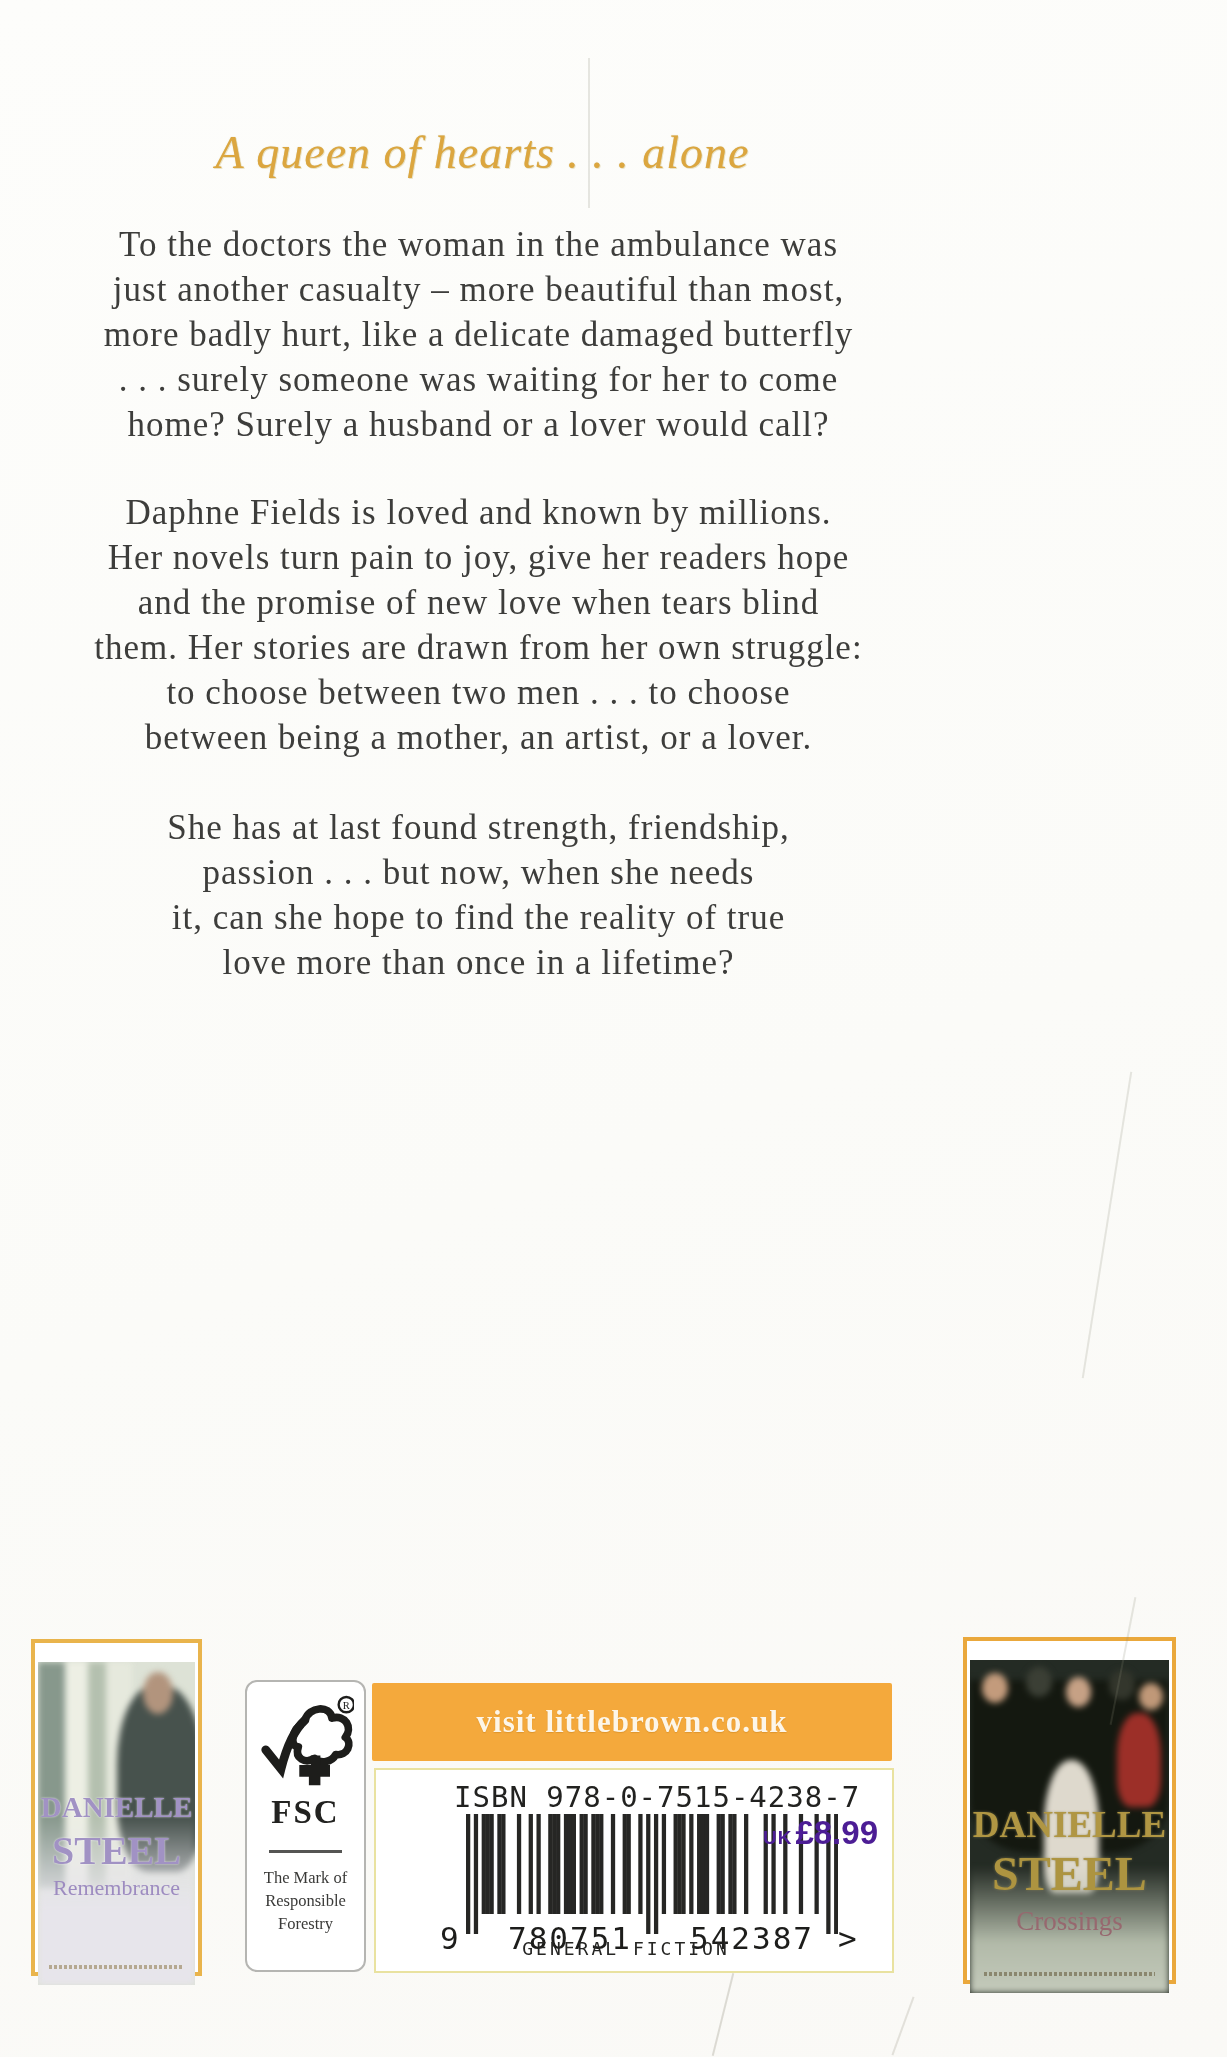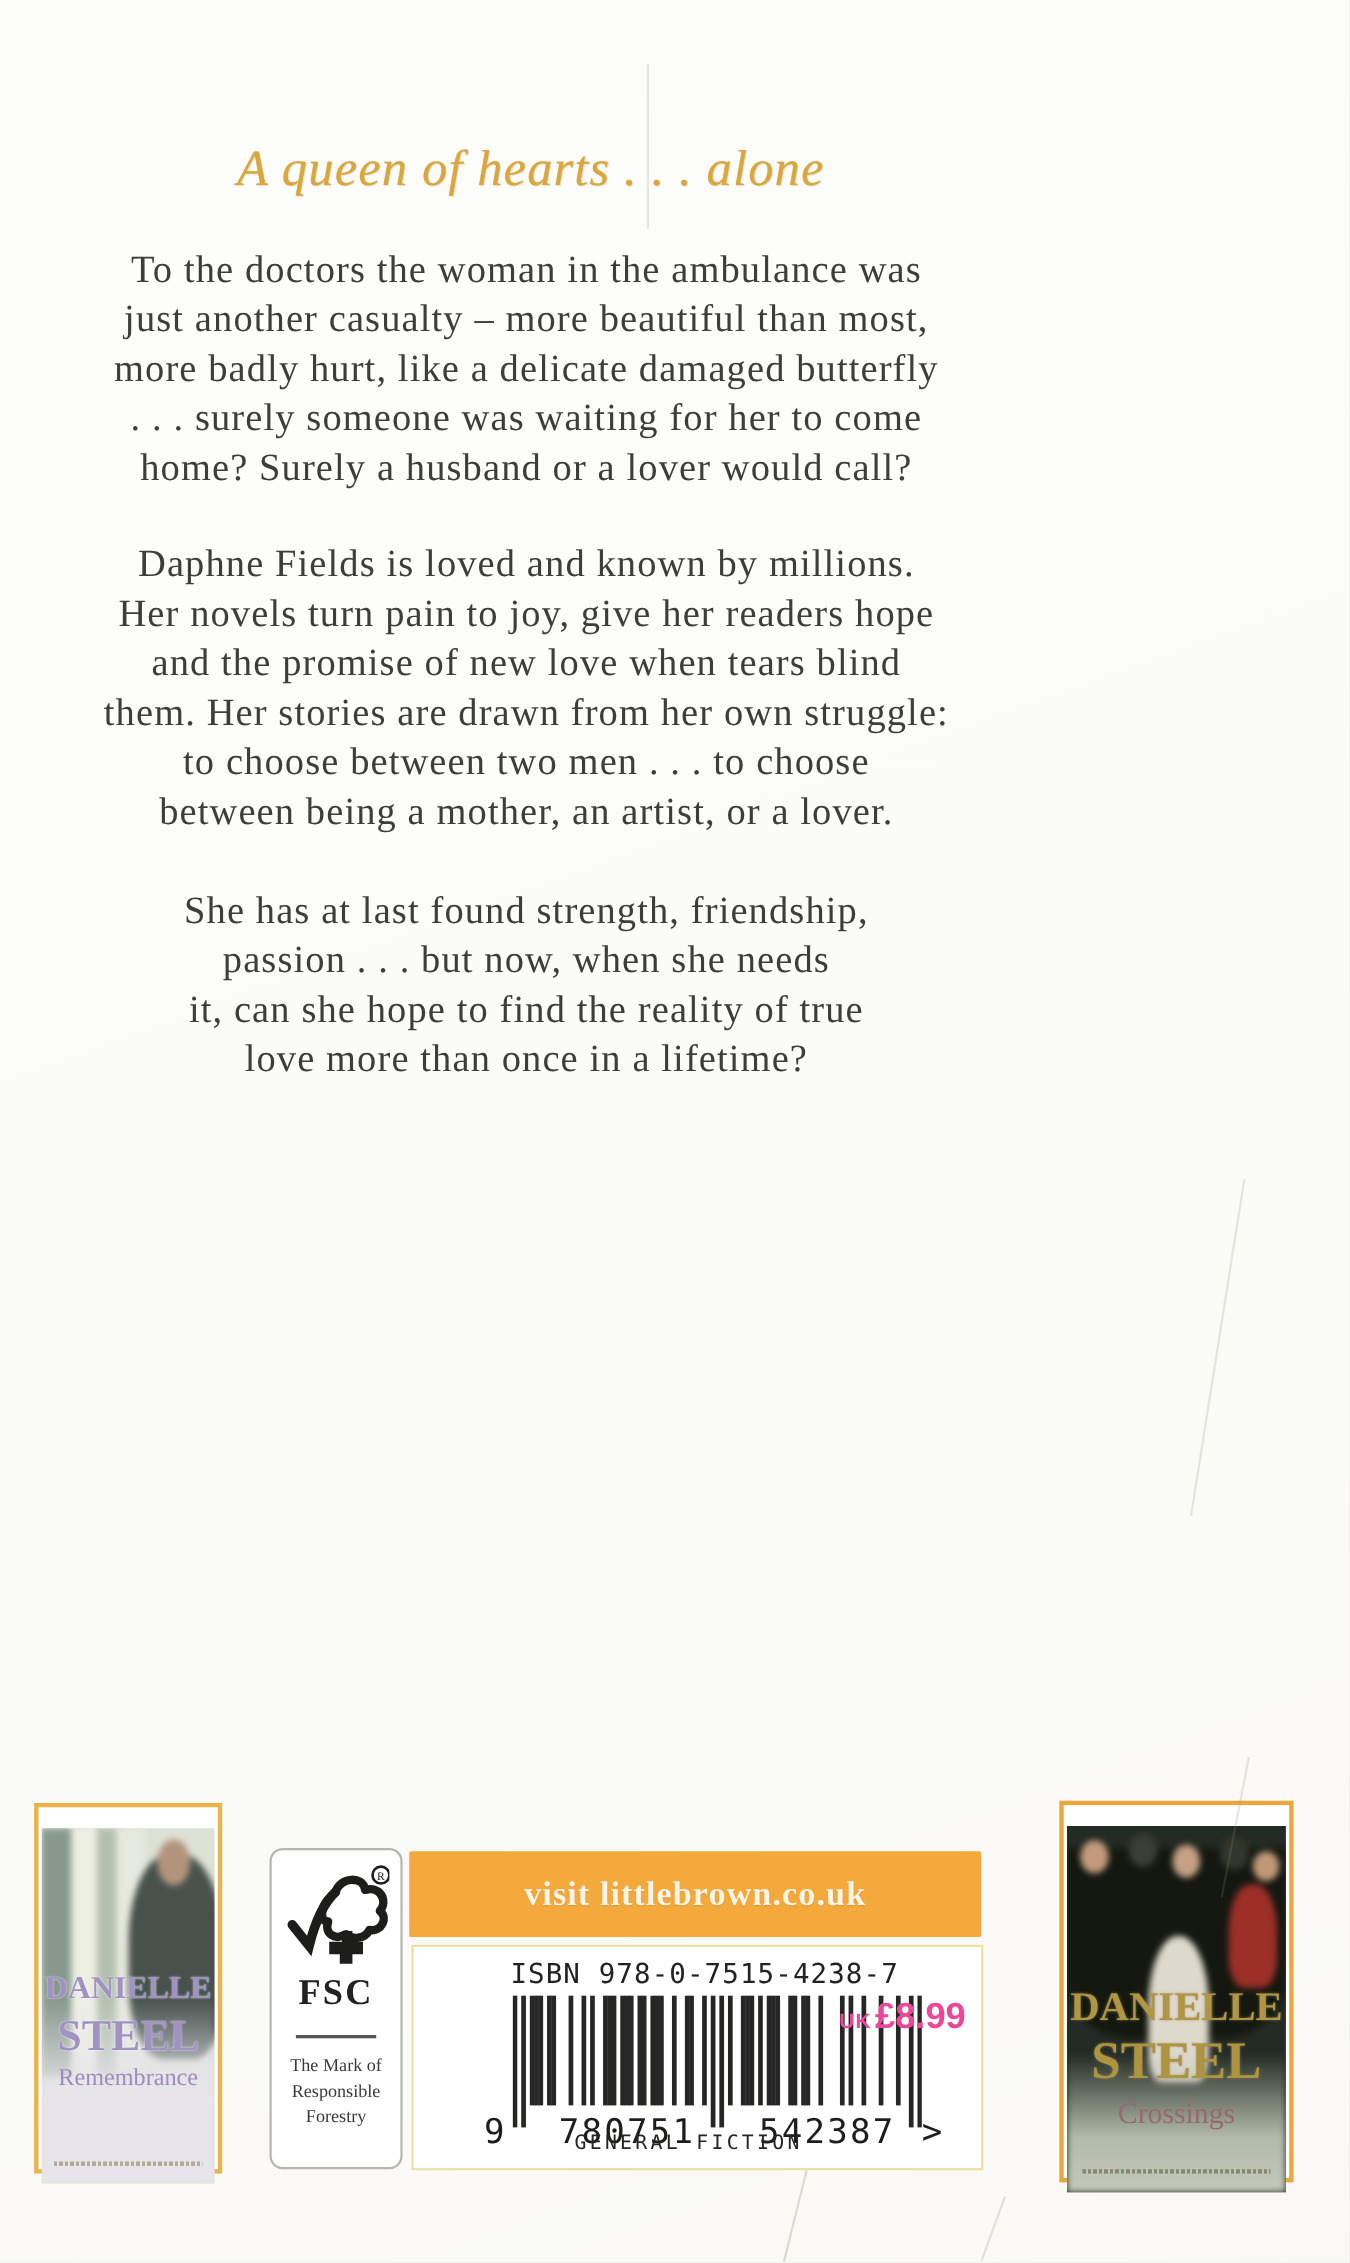--- a/index.html
+++ b/index.html
@@ -34,37 +34,37 @@
     background:#f4a93c; border-radius:2px;
     display:flex; align-items:center; justify-content:center;
     font-size:31px; font-weight:bold; letter-spacing:1px; color:#fdf6e8;
     text-shadow:0 1px 1px rgba(190,120,20,.4);
   }
   .barcode-box{
     position:absolute; left:374px; top:1768px; width:520px; height:205px;
     background:#ffffff; border:2px solid #e9e2a0; box-sizing:border-box;
   }
   .isbn-line{
-    position:absolute; left:88px; top:10px;
-    font-family:"DejaVu Sans Mono", monospace; font-size:25px; letter-spacing:1px;
+    position:absolute; left:78px; top:10px;
+    font-family:"DejaVu Sans Mono", monospace; font-size:29px; letter-spacing:1px;
     color:#222220;
   }
   .barcode{position:absolute; left:66px; top:44px; width:372px; height:150px;}
   .barcode svg{position:absolute; left:24px; top:0;}
   .bc-digit{
     position:absolute; font-family:"DejaVu Sans Mono", monospace;
     font-size:31px; color:#1d1d1b; top:106px;
   }
   .bc-d-left{left:-2px;}
   .bc-d-g1{left:46px; width:164px; text-align:center; letter-spacing:2px;}
   .bc-d-g2{left:228px; width:164px; text-align:center; letter-spacing:2px;}
   .bc-d-end{left:396px;}
   .price{
     position:absolute; right:14px; top:44px; display:flex; align-items:baseline;
-    font-family:"Liberation Sans", sans-serif; color:#ec4899;
+    font-family:"Liberation Sans", sans-serif; color:#4c1d95;
   }
   .price .region{font-size:19px; font-weight:bold; letter-spacing:1px; margin-right:3px;}
   .price .value{font-size:33px; font-weight:bold; letter-spacing:0px;}
   .category{
     position:absolute; left:40px; top:168px; width:420px; text-align:center;
     font-family:"DejaVu Sans Mono", monospace; font-size:18px; letter-spacing:3px;
     color:#252523;
   }
   .credit{
     position:absolute; top:1984px; left:350px; width:510px; text-align:center;

